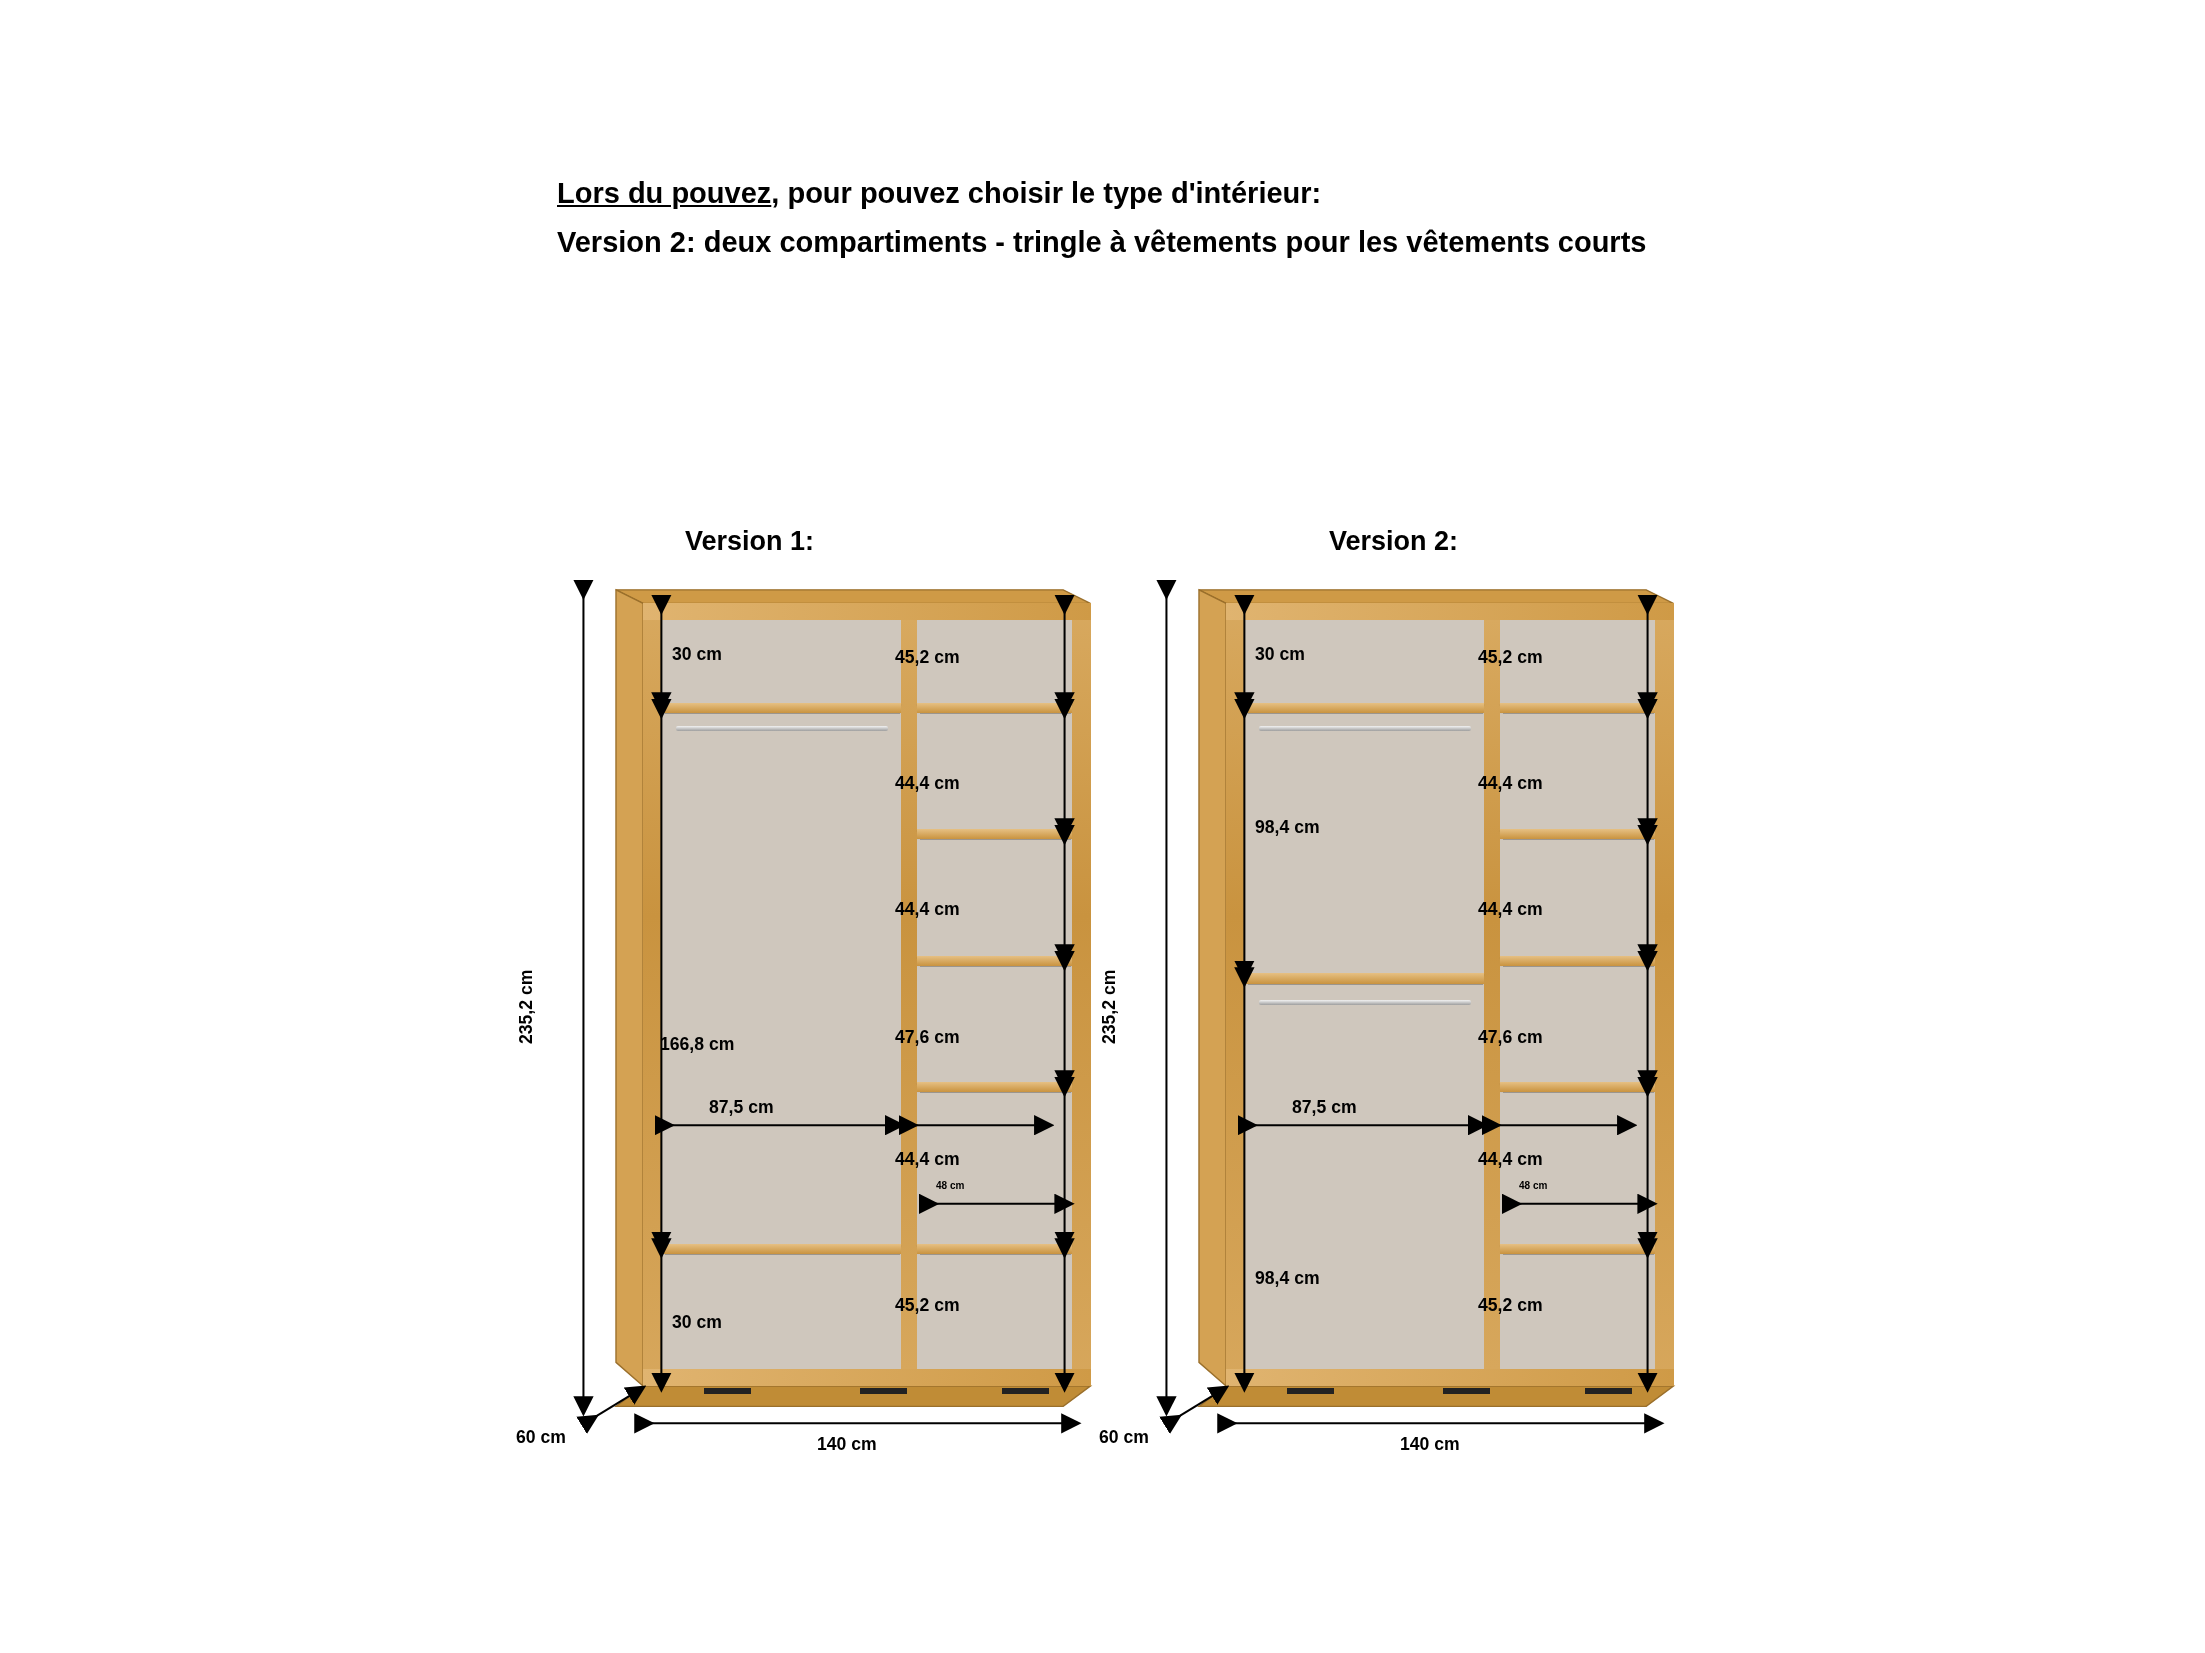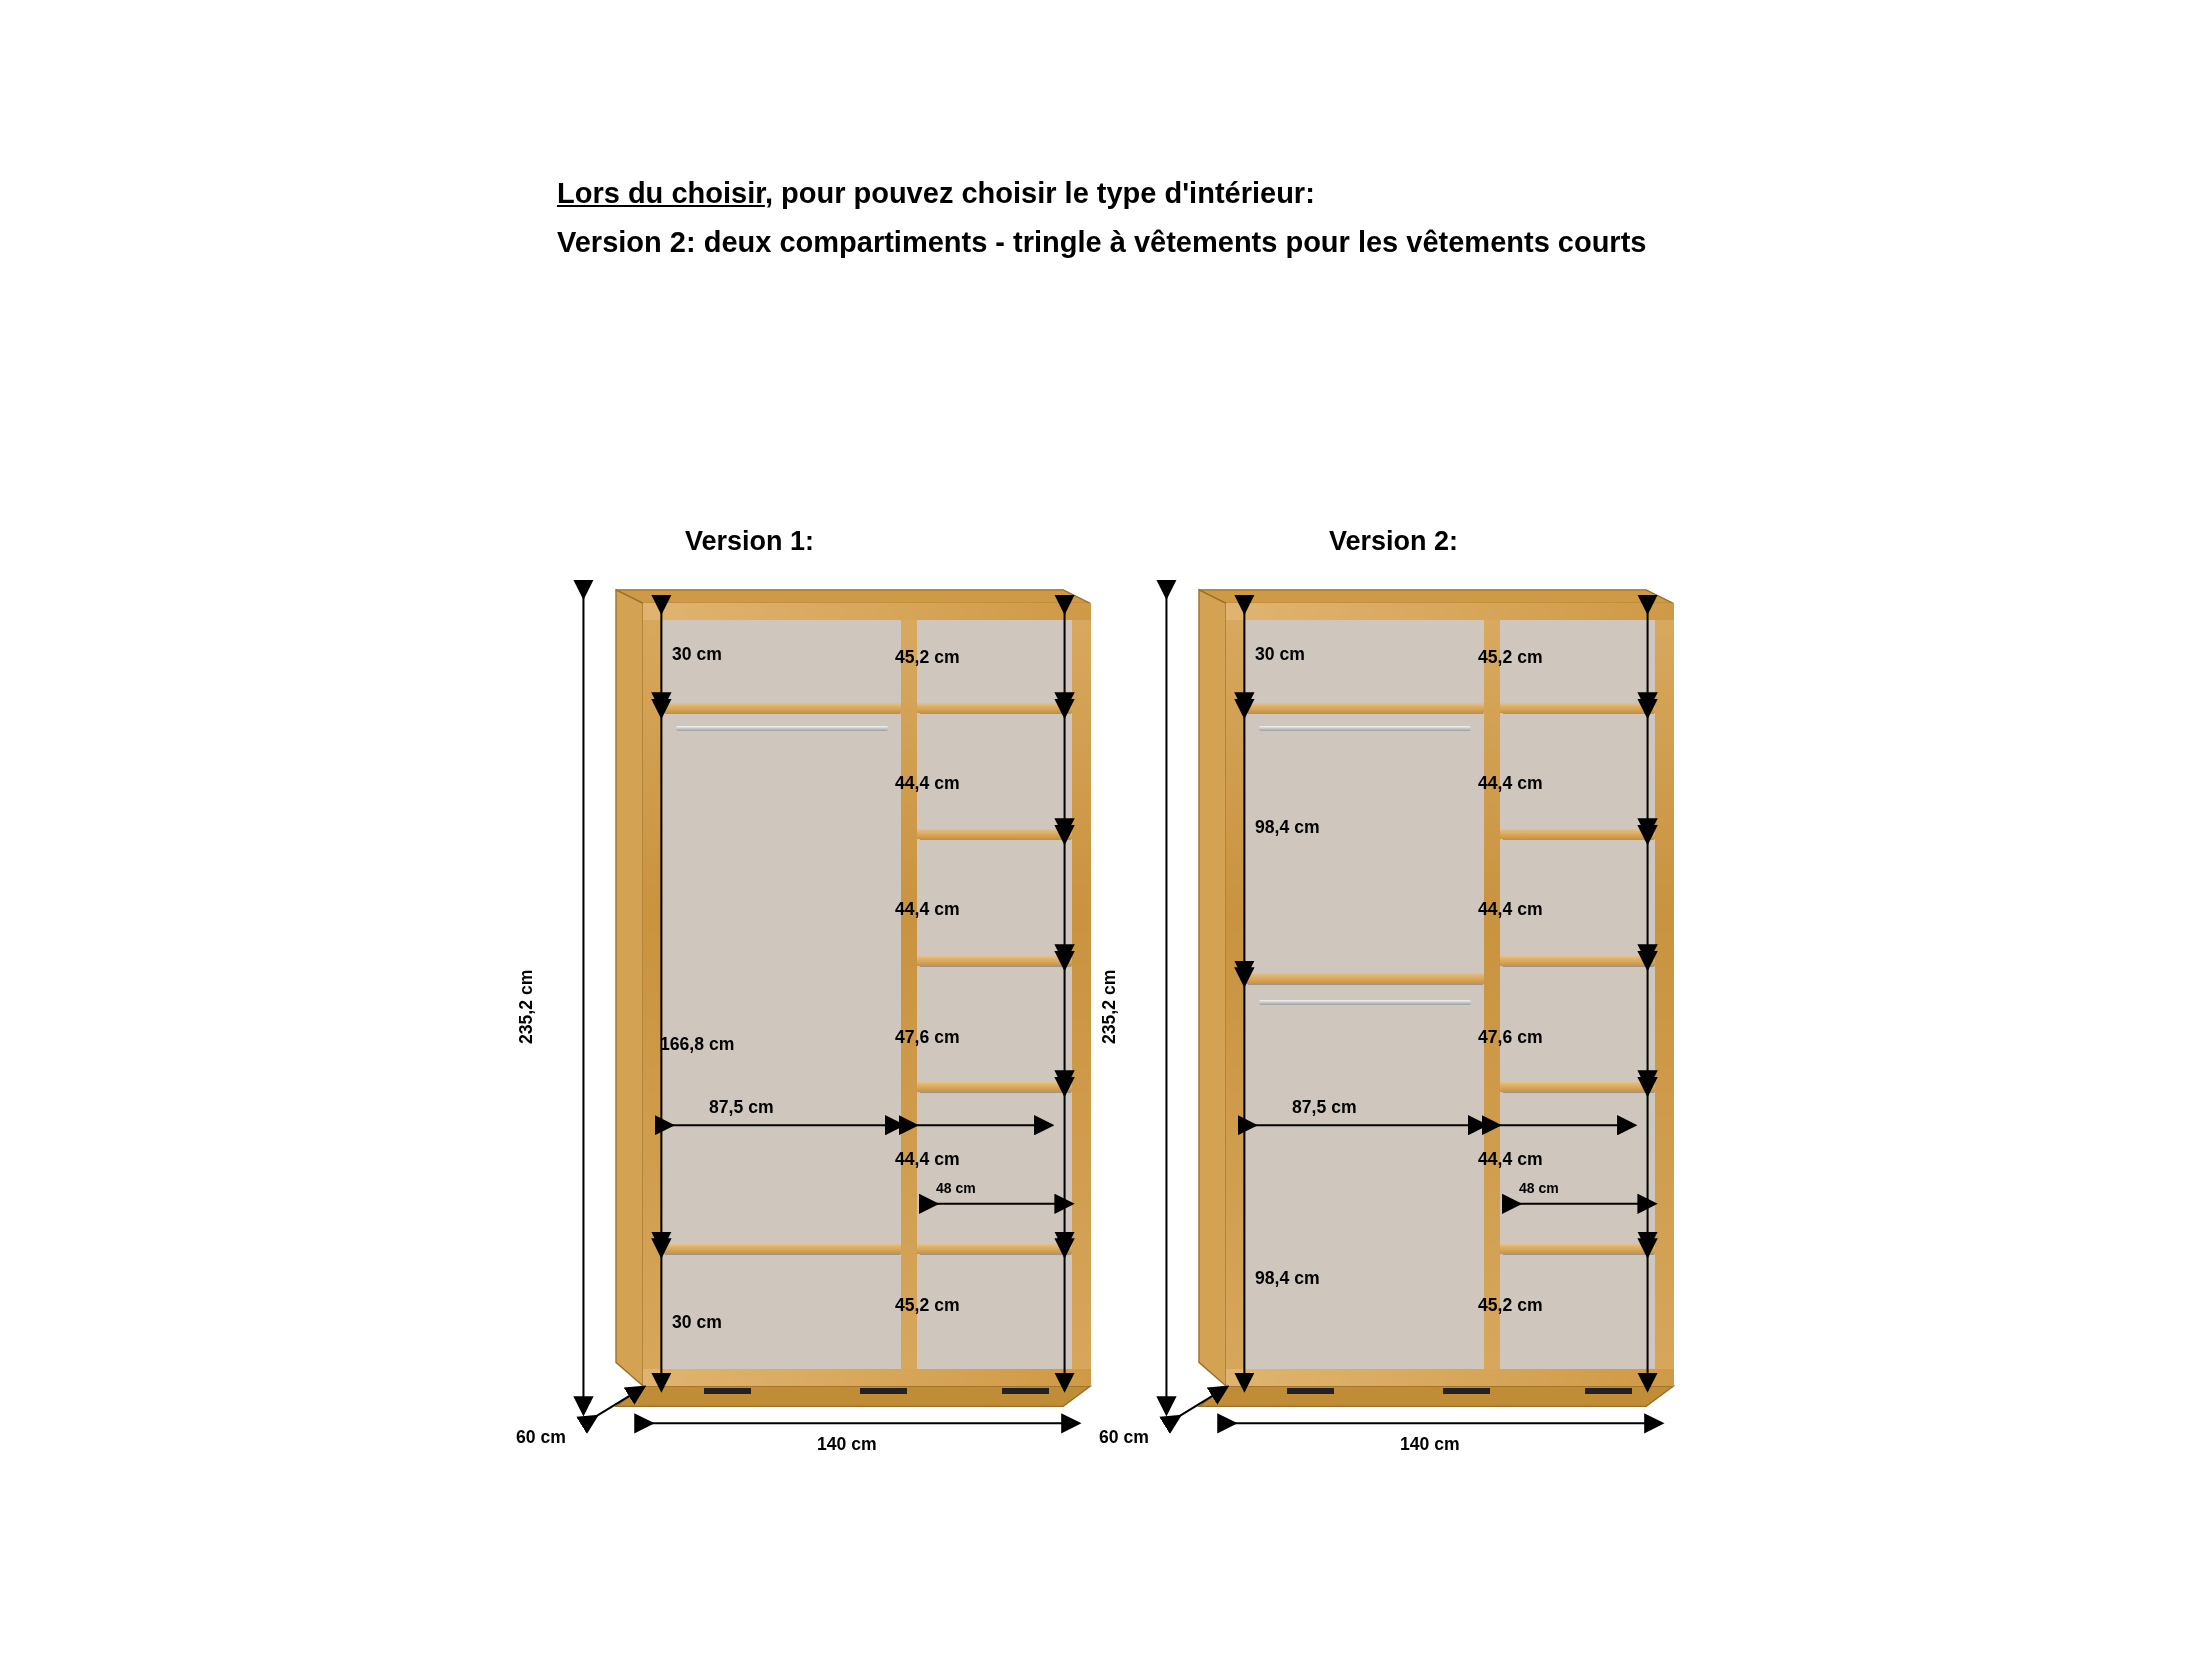--- a/index.html
+++ b/index.html
@@ -25,30 +25,30 @@
   .body{position:absolute;left:46px;top:20.3px;width:448px;height:783px;}
   .side{position:absolute;background:linear-gradient(180deg,#d8a95f,#c9933f 40%,#d7a75c);}
   .topstrip{position:absolute;background:linear-gradient(90deg,#e0b470,#cf9a46);}
 
   .interior{position:absolute;background:#cfc7bd;}
   .board{position:absolute;background:linear-gradient(180deg,#e6c083,#c9933f);box-shadow:0 1.4px 0.7px rgba(0,0,0,.25);}
   .rail{position:absolute;height:4.7px;background:linear-gradient(180deg,#f2f2f2,#9e9e9e);border-radius:2px;}
   .leg{position:absolute;height:6.1px;background:#222;}
 
   .dimtxt{position:absolute;font-size:17.6px;font-weight:bold;white-space:nowrap;}
-  .dimtxt.sm{font-size:14px;}
+  .dimtxt.sm{font-size:10px;}
   svg.ov{position:absolute;left:0;top:0;width:515px;height:854px;overflow:visible;}
 </style>
 </head>
 <body>
 
 <div class="canvas">
 
   <div class="intro">
-    <p><span class="u">Lors du choisir</span><span>, pour pouvez choisir le type d'intérieur:</span></p>
+    <p><span class="u">Lors du pouvez</span><span>, pour pouvez choisir le type d'intérieur:</span></p>
     <p>Version 2: deux compartiments - tringle à vêtements pour les vêtements courts</p>
   </div>
 
   <div class="vcap" id="vcap1">Version 1:</div>
   <div class="vcap" id="vcap2">Version 2:</div>
 
   <div class="wardrobe" id="w1">
 
     <svg class="ov" viewBox="0 0 760 1260" width="515" height="854">
 

